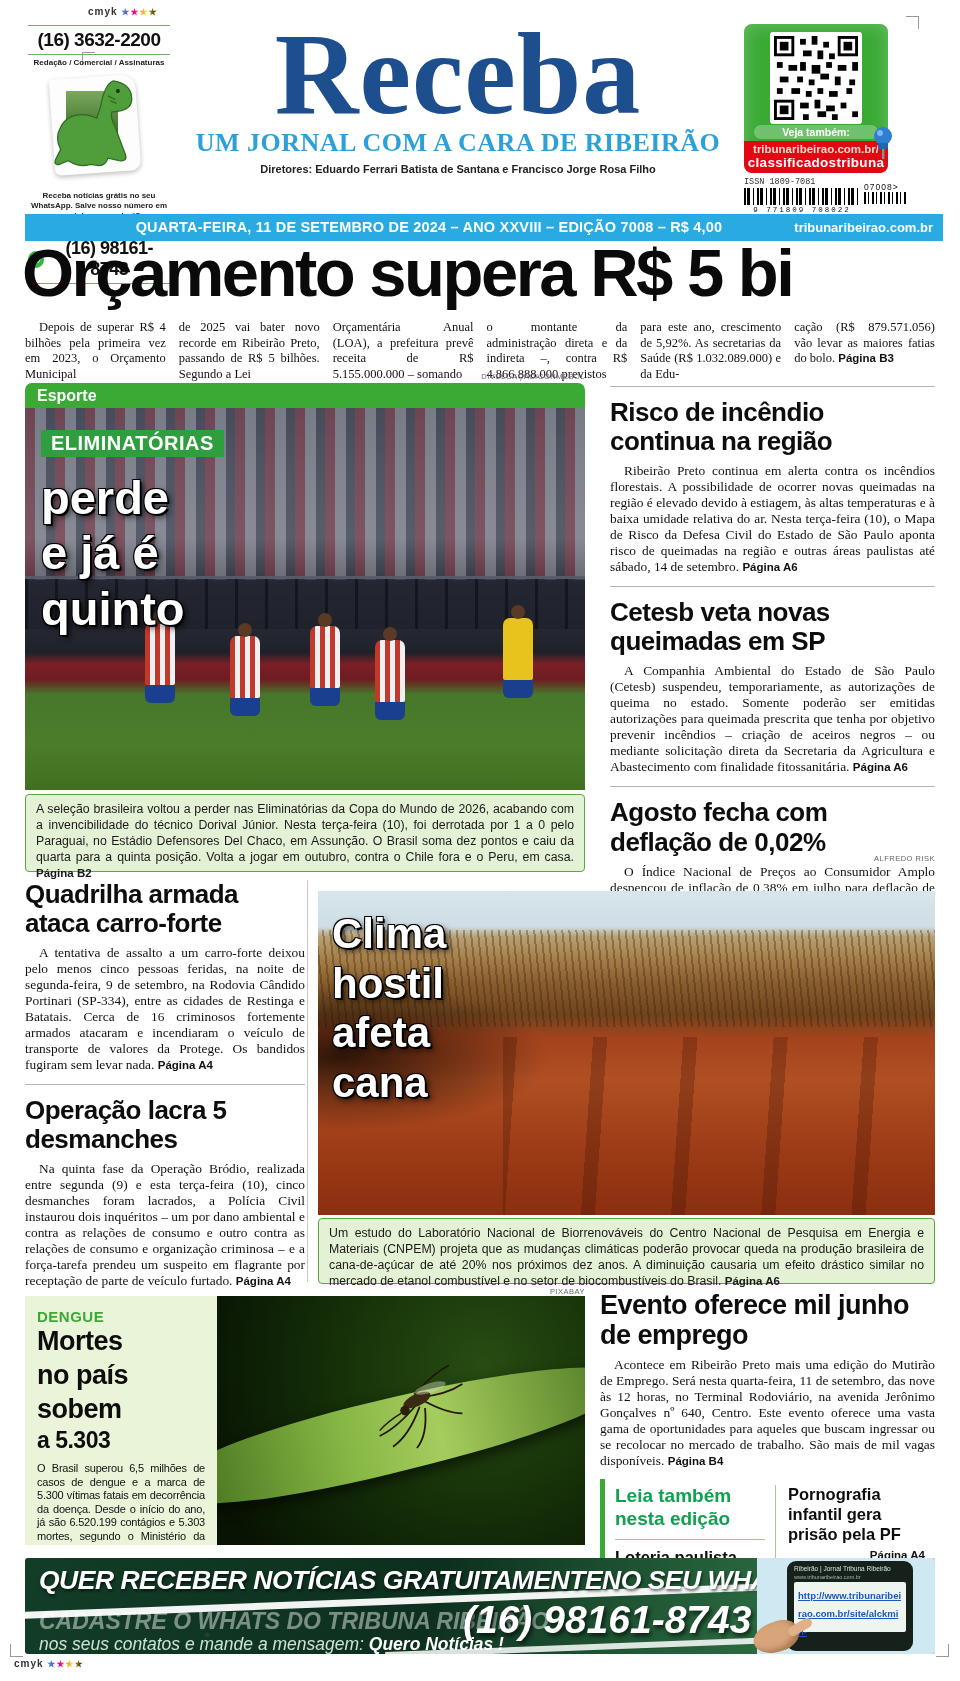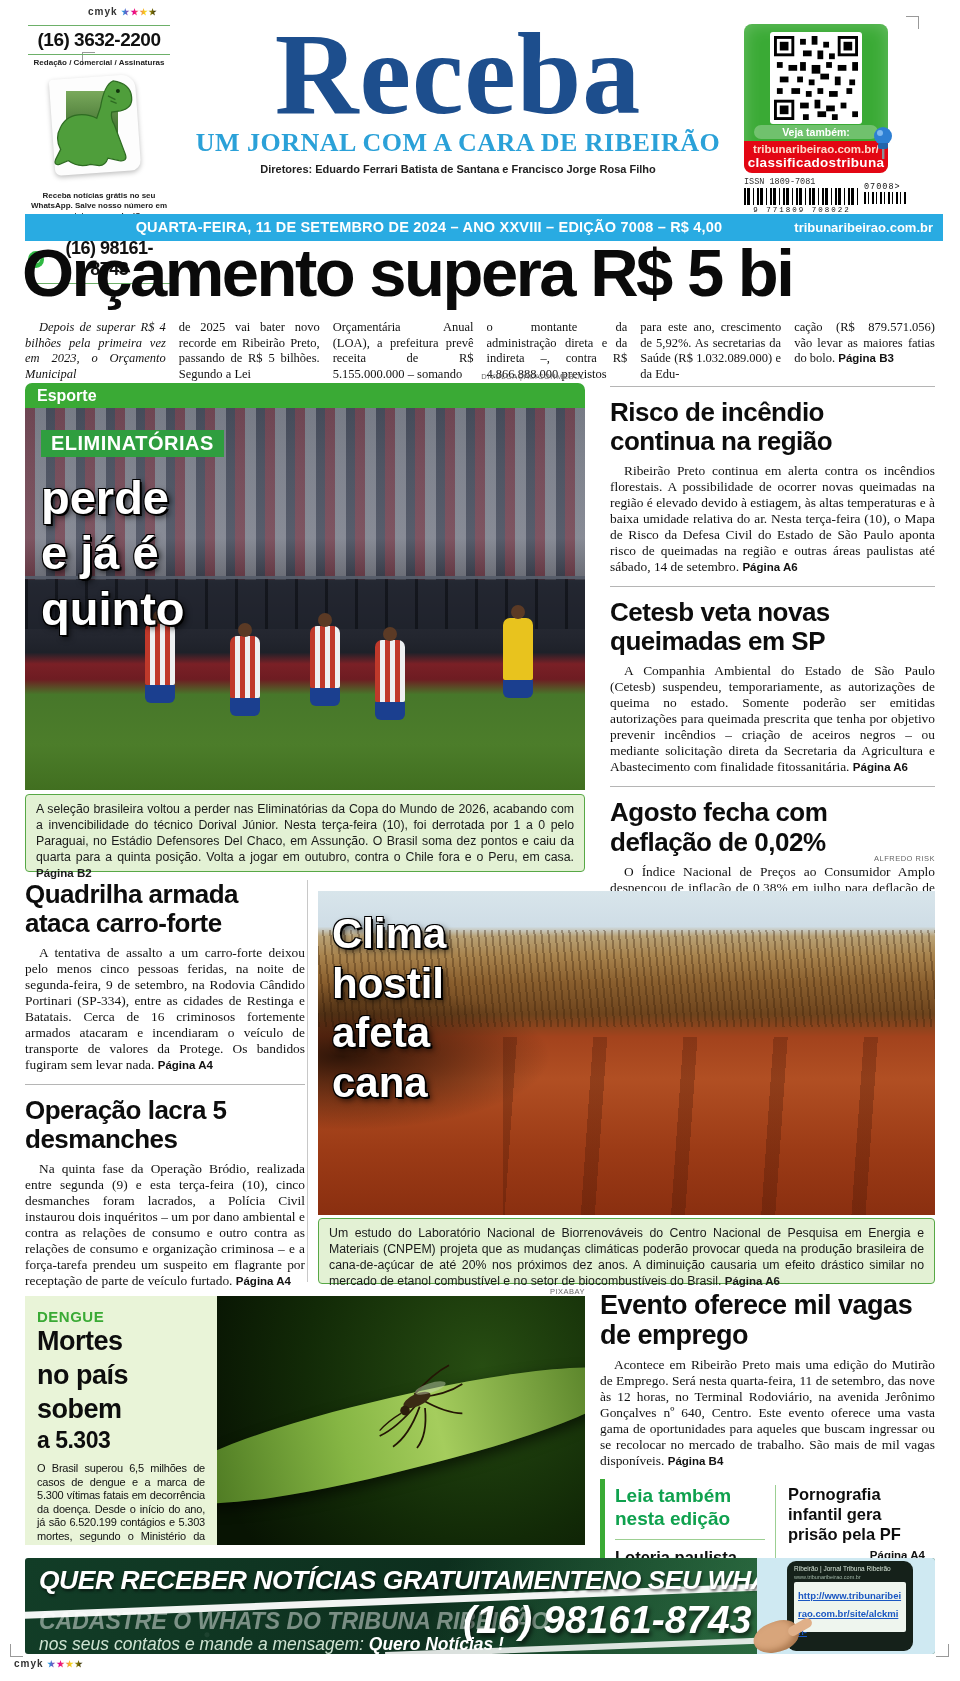--- a/index.html
+++ b/index.html
@@ -49,35 +49,35 @@
         color:#fff;font-size:10.5px;font-weight:bold;text-align:center;padding:1px 0;}
   .redbox{position:absolute;left:0px;top:117px;width:144px;background:#e30613;text-align:center;
           border-radius:0 0 8px 8px;padding:2px 0 3px 0;}
   .redbox .l1{font-size:11.5px;font-weight:bold;color:#ffd9c9;}
   .redbox .l2{font-size:13.5px;font-weight:bold;color:#fff;letter-spacing:.3px;}
   .pushpin{position:absolute;right:-8px;top:102px;width:26px;height:34px;}
   .issn{left:744px;top:177px;width:150px;font-family:"Liberation Mono",monospace;font-size:8.5px;color:#333;}
   .barcode{left:744px;top:188px;width:116px;height:17px;
      background:repeating-linear-gradient(90deg,#000 0 2px,#fff 2px 3px,#000 3px 6px,#fff 6px 9px,#000 9px 10px,#fff 10px 13px);}
   .barnum{left:744px;top:206px;width:116px;font-family:"Liberation Mono",monospace;font-size:7.5px;color:#111;letter-spacing:2px;text-align:center;}
-  .edcode{left:864px;top:182px;width:46px;font-family:Liberation Mono, monospace;font-size:8.5px;color:#111;letter-spacing:1px;}
+  .edcode{left:864px;top:182px;width:46px;font-family:Liberation Sans, sans-serif;font-size:8.5px;color:#111;letter-spacing:1px;}
   .barcode2{left:864px;top:192px;width:42px;height:12px;
      background:repeating-linear-gradient(90deg,#000 0 2px,#fff 2px 4px,#000 4px 5px,#fff 5px 8px);}
 
   
   .datebar{left:25px;top:214px;width:910px;height:27px;background:#29abe2;color:#fff;padding-left:8px;}
   .datebar .center{position:absolute;left:0;right:110px;text-align:center;line-height:27px;font-size:14.5px;font-weight:bold;letter-spacing:.2px;}
   .datebar .site{position:absolute;right:10px;line-height:27px;font-size:13px;font-weight:bold;}
 
   
   .mainhead{left:22px;top:238px;width:916px;font-size:67px;font-weight:bold;color:#0a0a0a;
             letter-spacing:-2.5px;line-height:1.05;white-space:nowrap;}
   .lead{left:25px;top:320px;width:910px;height:62px;display:flex;gap:13px;overflow:hidden;}
   .lead .col{flex:1;font-family:"Liberation Serif",serif;font-size:12.5px;line-height:15.5px;text-align:justify;color:#111;}
-  .lead .col.first{text-indent:14px;font-style:italic;}
+  .lead .col.first{text-indent:14px;}
   .pageref{font-weight:bold;font-family:"Liberation Sans",sans-serif;font-size:11.5px;}
 
   .credit{font-size:7.5px;color:#666;letter-spacing:.5px;text-align:right;}
 
   
   .secbar{height:25px;background:#3aaa35;color:#fff;font-weight:bold;font-size:16px;
           line-height:25px;padding-left:12px;border-radius:7px 7px 0 0;box-sizing:border-box;}
 
   
   .photo-soccer{left:25px;top:408px;width:560px;height:382px;overflow:hidden;
@@ -413,21 +413,21 @@
           <path d="M58 38 q14 -16 26 -22"></path>
       </g>
       <ellipse cx="60" cy="42" rx="11" ry="4.5" fill="#3a2a14" transform="rotate(-25 60 42)"></ellipse>
       <circle cx="51" cy="50" r="3.6" fill="#2c1d0c"></circle>
       <path d="M48 52 q-10 6 -16 13" stroke="#241505" stroke-width="1" fill="none"></path>
       <ellipse cx="70" cy="33" rx="12" ry="3.6" fill="rgba(205,214,185,0.45)" transform="rotate(-18 70 33)"></ellipse>
     </svg>
   </div>
 
   <div class="abs jobs">
-    <h2 class="art-title" style="font-size:27px;">Evento oferece mil vagas de emprego</h2>
+    <h2 class="art-title" style="font-size:27px;">Evento oferece mil junho de emprego</h2>
     <p class="art-body">
       <span>Acontece em Ribeirão Preto mais uma edição do Mutirão de Emprego. Será nesta quarta-feira, 11 de setembro, das nove às 12 horas, no Terminal Rodoviário, na avenida Jerônimo Gonçalves nº 640, Centro. Este evento oferece uma vasta gama de oportunidades para aqueles que buscam ingressar ou se recolocar no mercado de trabalho. São mais de mil vagas disponíveis.</span>
       <span class="pageref">Página B4</span>
     </p>
     <div class="leiabox">
       <div class="leia-col">
         <div class="leia-title">Leia também nesta edição</div>
         <hr class="leia-hr">
         <div class="leia-item">Loteria paulista deve ter 265 pontos em RP</div>
         <div class="leia-page">Página B3</div>

